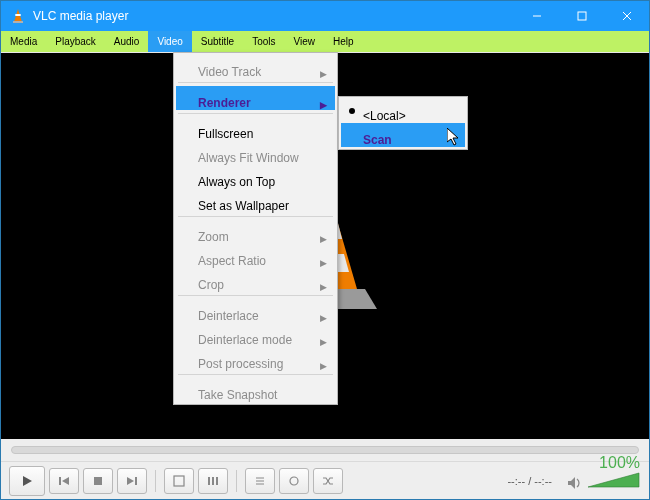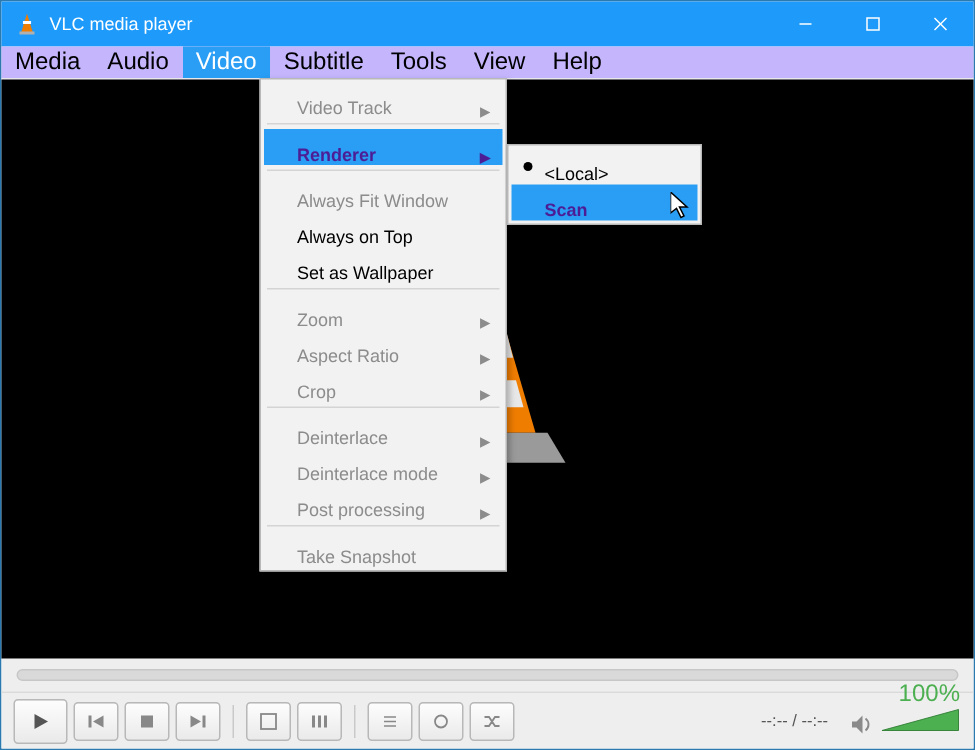--- a/index.html
+++ b/index.html
@@ -4,21 +4,21 @@
 <style>
 * { margin: 0; padding: 0; box-sizing: border-box; font-family: "Segoe UI", Tahoma, sans-serif; }
 body { width: 650px; height: 500px; overflow: hidden; background: #fff; }
 .window { width: 650px; height: 500px; border: 1px solid #2a7ab0; display: flex; flex-direction: column; background: #fff; }
 .titlebar { height: 30px; background: #1e9afb; display: flex; align-items: center; color: #fff; font-size: 12px; }
 .titlebar .icon { width: 18px; height: 18px; margin: 0 6px 0 8px; display: flex; align-items: center; justify-content: center; }
 .titlebar .title { flex: 1; }
 .winbtns { display: flex; }
 .winbtn { width: 45px; height: 30px; display: flex; align-items: center; justify-content: center; cursor: default; }
 .winbtn svg { stroke: #fff; fill: none; }
-.menubar { height: 22px; background: #c4b5fd; display: flex; align-items: stretch; font-size: 16px; color: #000; border-bottom: 1px solid #e8e8e8; }
+.menubar { height: 22px; background: #bef264; display: flex; align-items: stretch; font-size: 10px; color: #000; border-bottom: 1px solid #e8e8e8; }
 .menubar .mitem { padding: 0 9px; display: flex; align-items: center; }
 .menubar .mitem.open { background: #2a9df4; color: #fff; }
 .content { flex: 1; background: #000; position: relative; overflow: hidden; }
 .cone-wrap { position: absolute; left: 50%; top: 50%; transform: translate(-50%, -50%); }
 .dropdown { position: absolute; background: #f2f2f2; border: 1px solid #b8b8b8; box-shadow: 2px 2px 4px rgba(0,0,0,0.25); font-size: 12px; padding: 2px; }
 .dd-video { left: 173px; top: 52px; width: 165px; }
 .dditem { height: 24px; display: flex; align-items: flex-end; padding: 0 22px 0 22px; color: #000; position: relative; }
 .dditem.disabled { color: #8c8c8c; }
 .dditem.highlight { background: #2a9df4; color: #4c1d95; font-weight: bold; }
 .dditem .arrow { position: absolute; right: 8px; font-size: 9px; color: inherit; }
@@ -66,20 +66,21 @@
           <svg width="10" height="10">
             <line x1="1" y1="1" x2="9" y2="9" stroke-width="1"></line>
             <line x1="9" y1="1" x2="1" y2="9" stroke-width="1"></line>
           </svg>
         </div>
     </div>
   </div>
 
   <div class="menubar">
     <div class="mitem">Media</div>
+    <div class="mitem">Playback</div>
     <div class="mitem">Audio</div>
     <div class="mitem open">Video</div>
     <div class="mitem">Subtitle</div>
     <div class="mitem">Tools</div>
     <div class="mitem">View</div>
     <div class="mitem">Help</div>
   </div>
 
   <div class="content">
     <div class="cone-wrap">
@@ -171,20 +172,21 @@
   <div class="dditem disabled">
       <span>Video Track</span>
       <span class="arrow">▶</span>
     </div>
   <div class="ddsep"></div>
   <div class="dditem highlight">
       <span>Renderer</span>
       <span class="arrow">▶</span>
     </div>
   <div class="ddsep"></div>
+  <div class="dditem">Fullscreen</div>
   <div class="dditem disabled">Always Fit Window</div>
   <div class="dditem">Always on Top</div>
   <div class="dditem">Set as Wallpaper</div>
   <div class="ddsep"></div>
   <div class="dditem disabled">
       <span>Zoom</span>
       <span class="arrow">▶</span>
     </div>
   <div class="dditem disabled">
       <span>Aspect Ratio</span>

